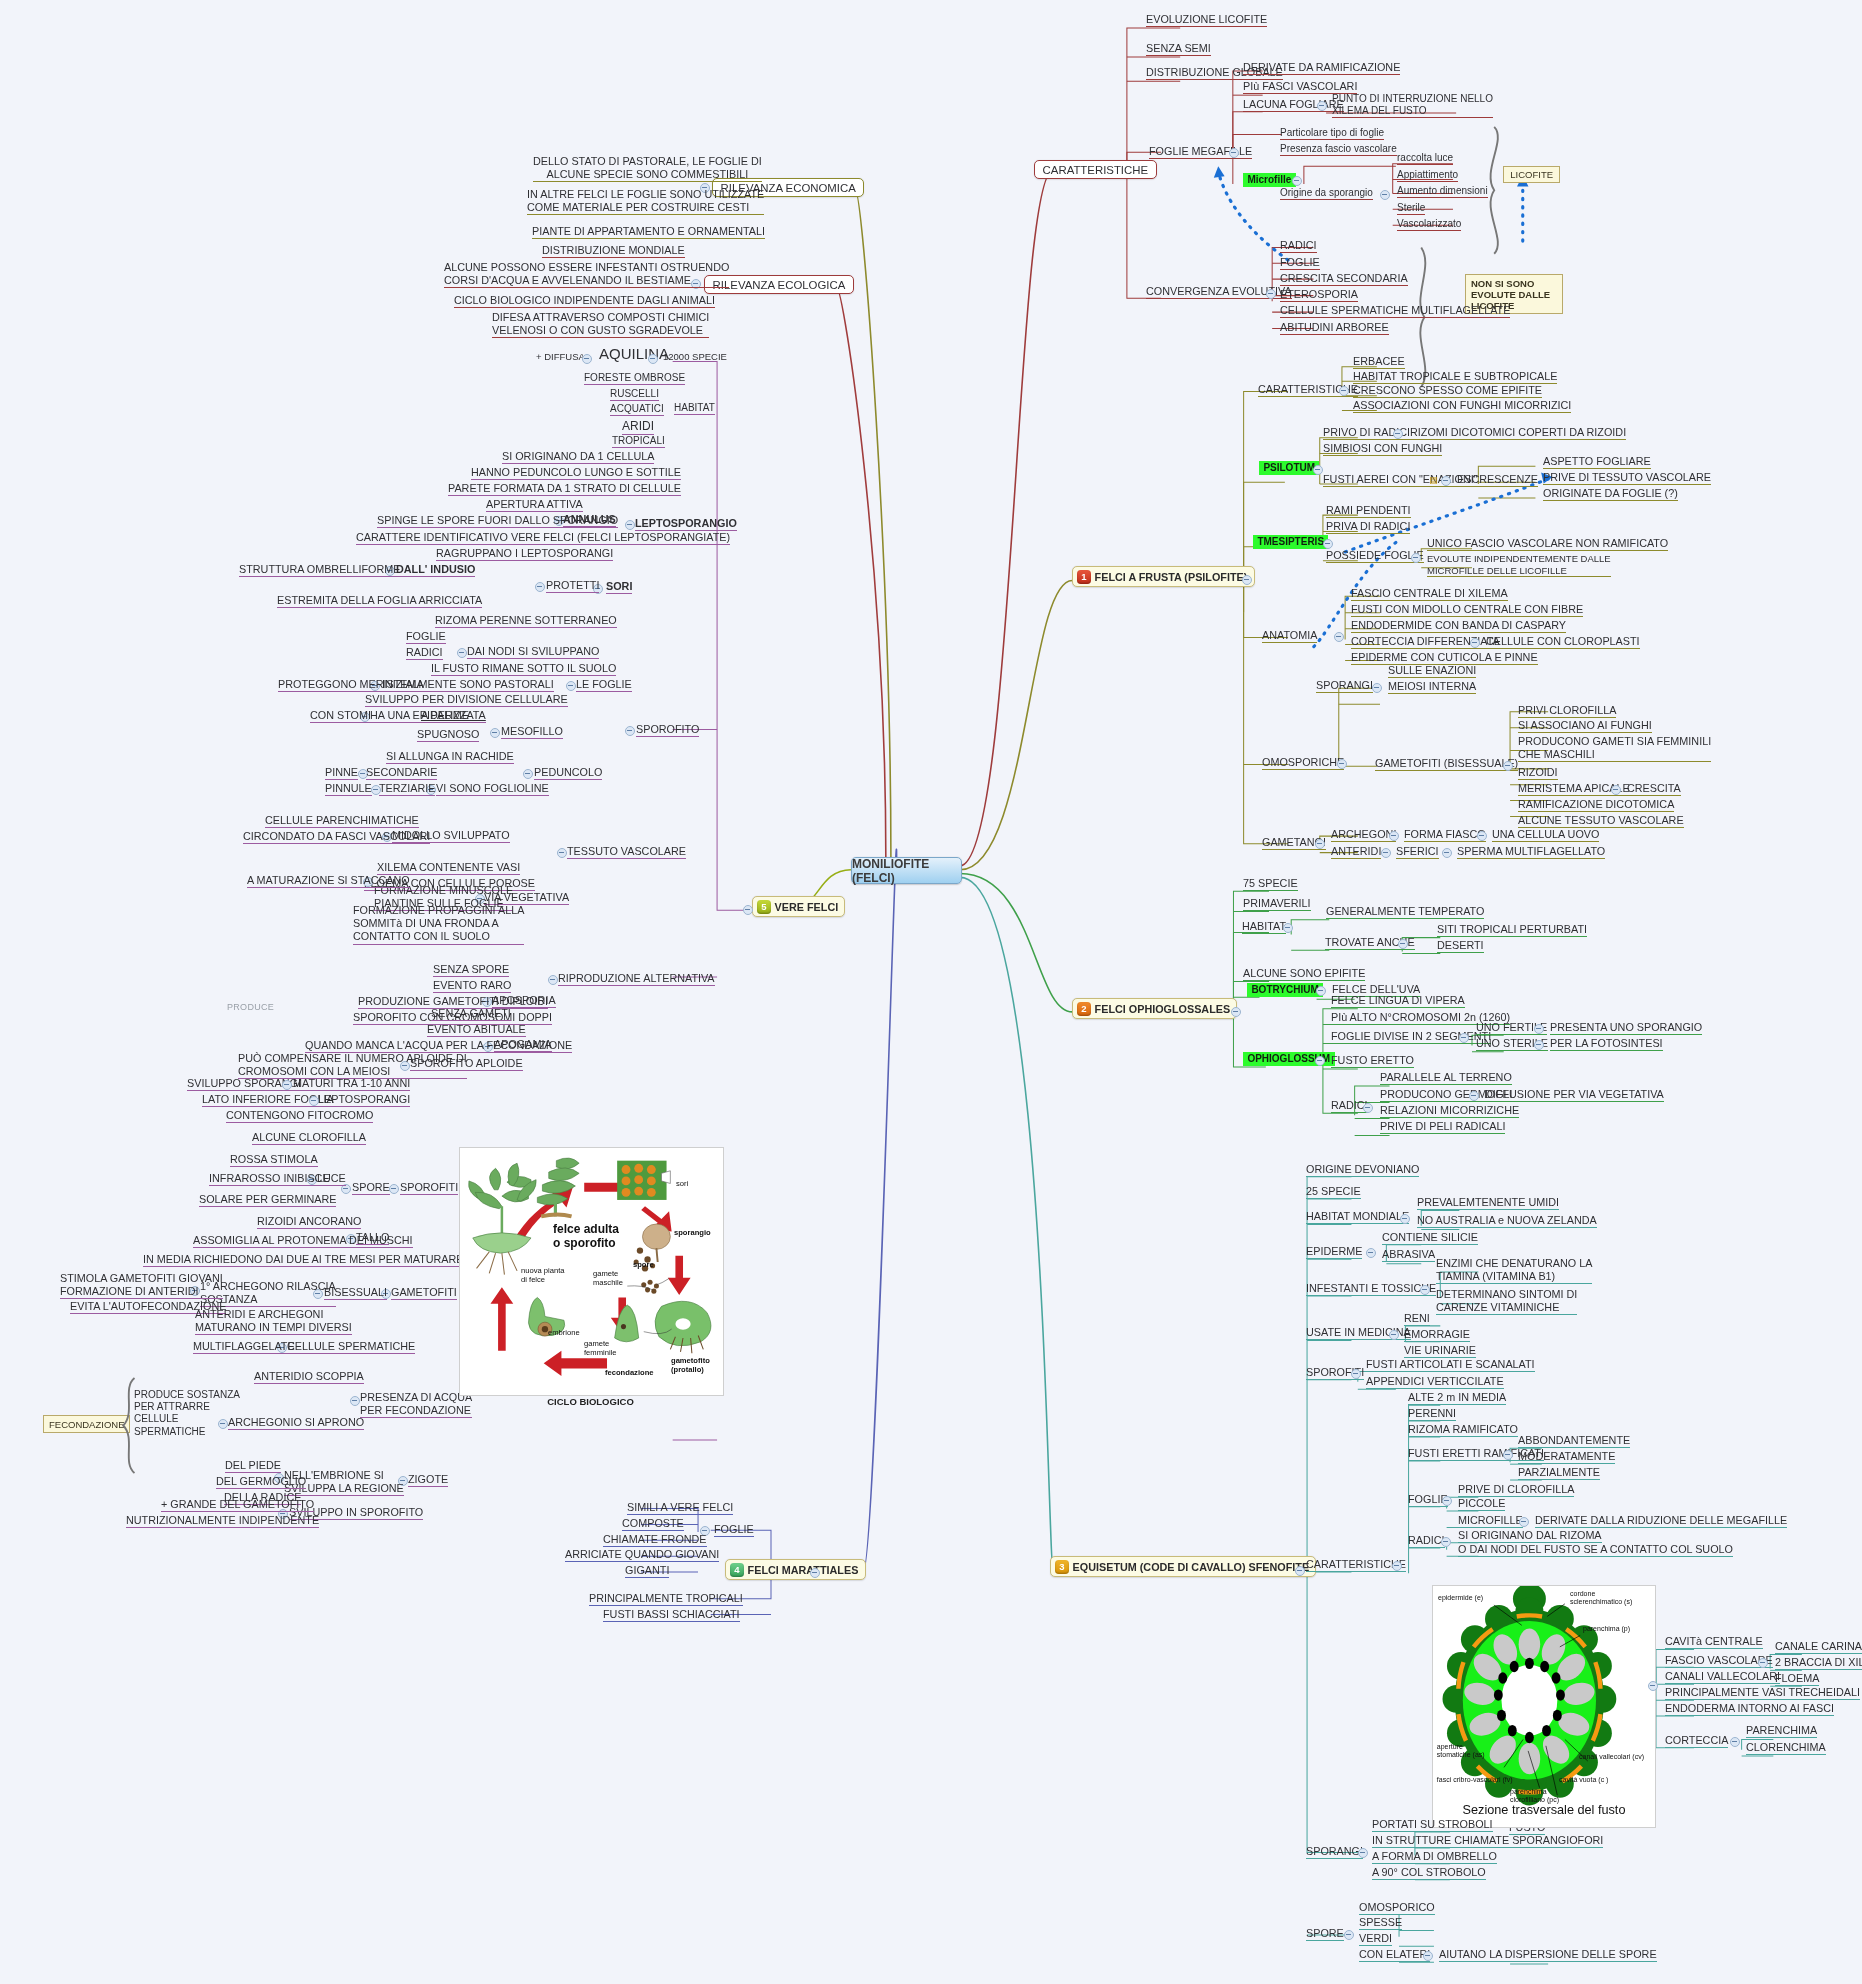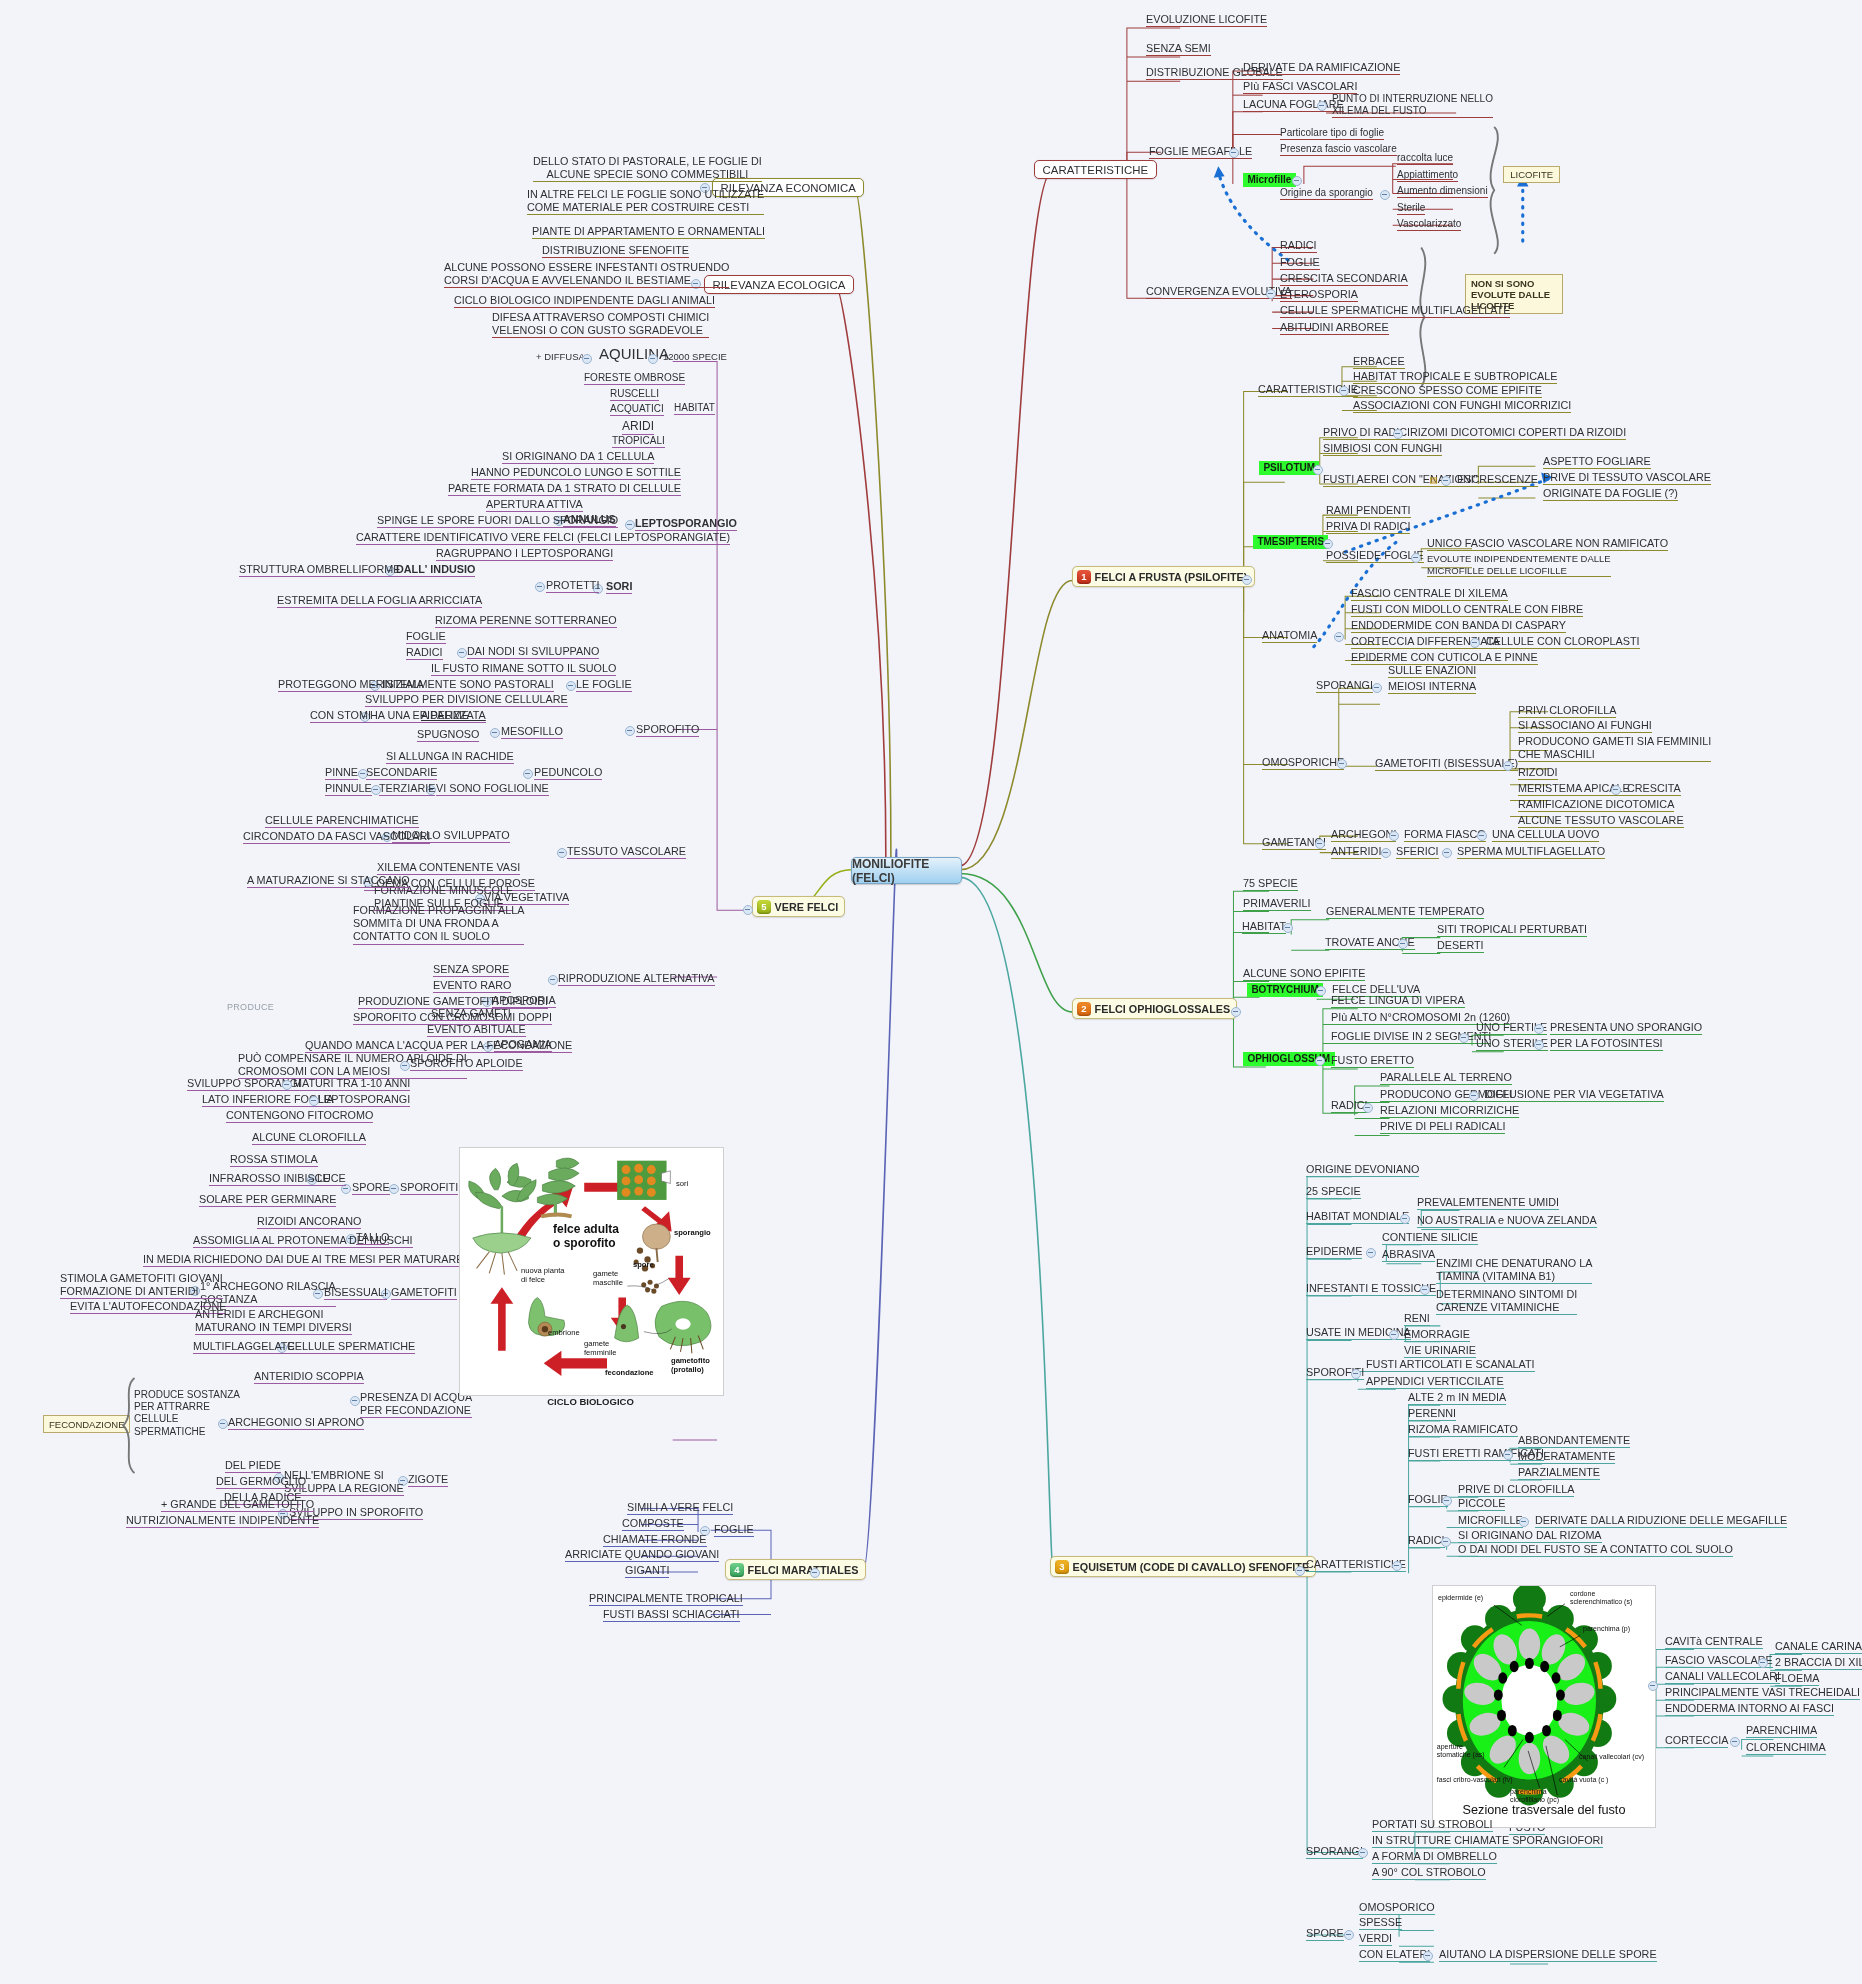--- a/index.html
+++ b/index.html
@@ -336,21 +336,21 @@
 <div class="lbl u c-red" style="left:1280px;top:321px;">ABITUDINI ARBOREE</div>
 
 <div class="mi" style="left:700px;top:183px;"></div>
 <div class="lbl u c-olive" style="left:533px;top:155px;text-align:center;">DELLO STATO DI PASTORALE, LE FOGLIE DI
 ALCUNE SPECIE SONO COMMESTIBILI</div>
 <div class="lbl u c-olive" style="left:527px;top:188px;">IN ALTRE FELCI LE FOGLIE SONO UTILIZZATE
 COME MATERIALE PER COSTRUIRE CESTI</div>
 <div class="lbl u c-olive" style="left:532px;top:225px;">PIANTE DI APPARTAMENTO E ORNAMENTALI</div>
 
 <div class="mi" style="left:691px;top:279px;"></div>
-<div class="lbl u c-dred" style="left:542px;top:244px;">DISTRIBUZIONE SFENOFITE</div>
+<div class="lbl u c-dred" style="left:542px;top:244px;">DISTRIBUZIONE MONDIALE</div>
 <div class="lbl u c-dred" style="left:444px;top:261px;">ALCUNE POSSONO ESSERE INFESTANTI OSTRUENDO
 CORSI D'ACQUA E AVVELENANDO IL BESTIAME</div>
 <div class="lbl u c-dred" style="left:454px;top:294px;">CICLO BIOLOGICO INDIPENDENTE DAGLI ANIMALI</div>
 <div class="lbl u c-dred" style="left:492px;top:311px;">DIFESA ATTRAVERSO COMPOSTI CHIMICI
 VELENOSI O CON GUSTO SGRADEVOLE</div>
 
 <div class="mi" style="left:1242px;top:575px;"></div>
 <div class="lbl u c-olive" style="left:1258px;top:383px;">CARATTERISTICHE</div>
 <div class="mi" style="left:1339px;top:386px;"></div>
 <div class="lbl u c-olive" style="left:1353px;top:355px;">ERBACEE</div>

